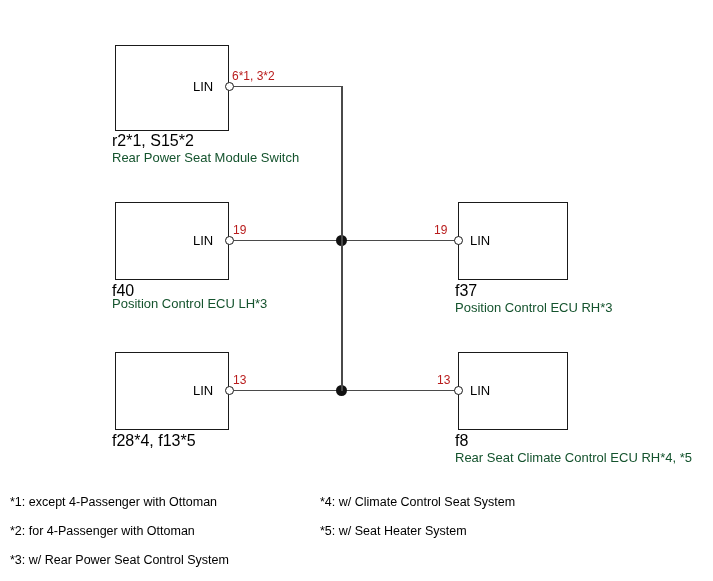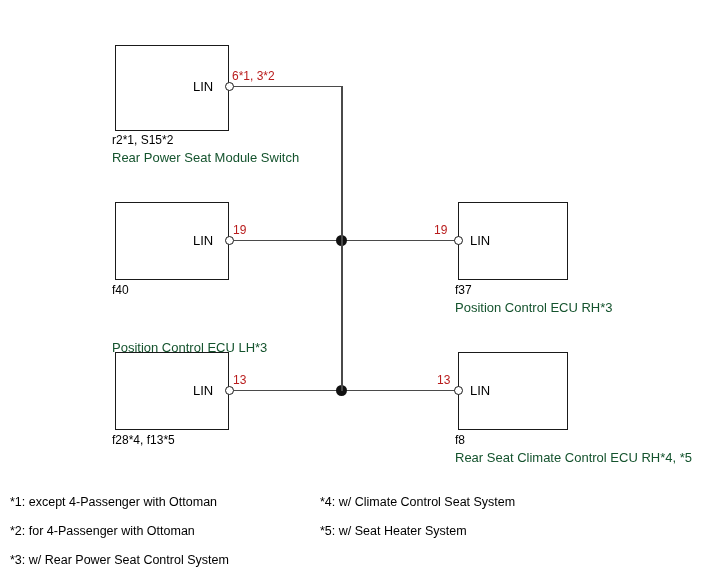--- a/index.html
+++ b/index.html
@@ -77,21 +77,21 @@
     width: 1.5px;
     background: #4a4a4a;
   }
 
   
   .caption {
     position: absolute;
     white-space: nowrap;
   }
   .caption-code {
-    font-size: 12px;
+    font-size: 16px;
     line-height: 15px;
     color: #000000;
   }
   .caption-name {
     font-size: 13px;
     line-height: 16px;
     color: #14532d;
   }
 
   
@@ -137,21 +137,21 @@
 
   <div class="ecu-box" style="left:458px; top:202px; width:110px; height:78px;"></div>
 
   <div class="terminal" style="left:454px; top:235.5px;"></div>
 
   <div class="pin-number" style="left:434px; top:224px;">19</div>
 
   <div class="pin-name" style="left:470px; top:234px;">LIN</div>
 
   <div class="caption caption-code" style="left:112px; top:283px;">f40</div>
-  <div class="caption caption-name" style="left:112px; top:296px;margin-top:44px;">Position Control ECU LH*3</div>
+  <div class="caption caption-name" style="left:112px; top:296px;">Position Control ECU LH*3</div>
 
   <div class="caption caption-code" style="left:455px; top:283px;">f37</div>
   <div class="caption caption-name" style="left:455px; top:300px;">Position Control ECU RH*3</div>
 
   <div class="ecu-box" style="left:115px; top:352px; width:114px; height:78px;"></div>
 
   <div class="pin-name" style="left:193px; top:384px;">LIN</div>
 
   <div class="terminal" style="left:225px; top:385.5px;"></div>
 

